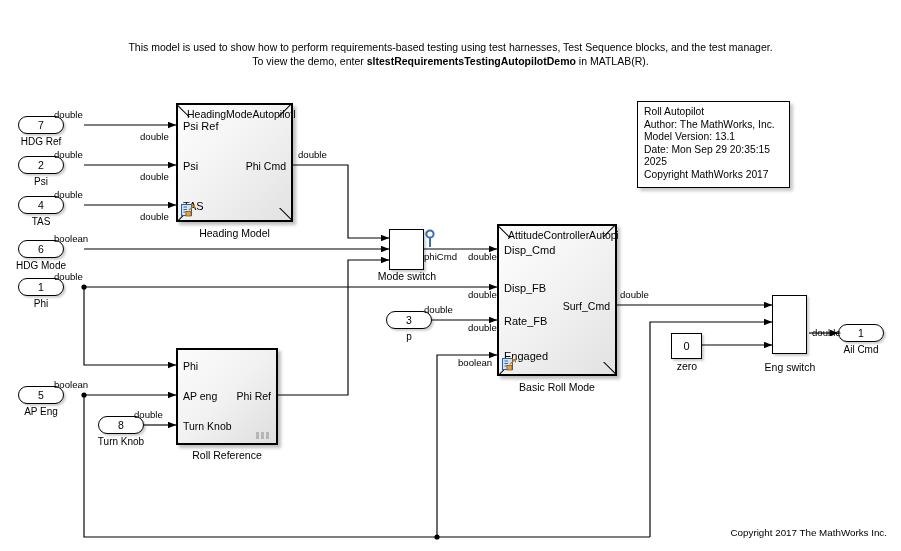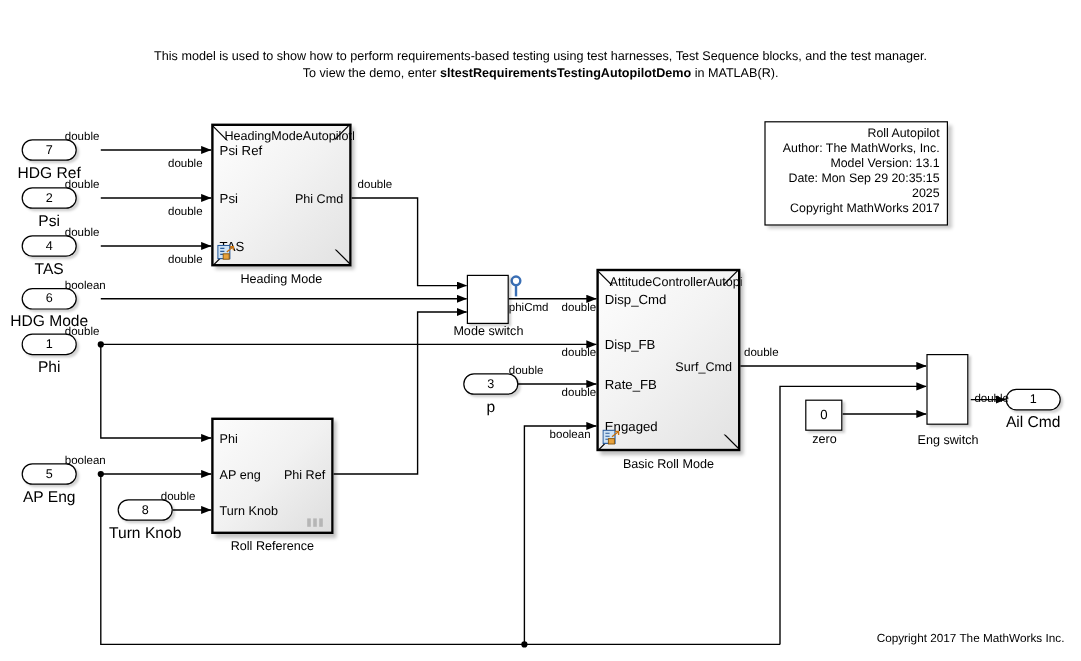--- a/index.html
+++ b/index.html
@@ -11,21 +11,21 @@
   .title{position:absolute;width:901px;top:10px;text-align:center;
          font-size:14.5px;font-weight:bold;letter-spacing:.1px;}
   .subline{position:absolute;width:901px;text-align:center;font-size:10.5px;}
   .subline b{font-weight:bold;}
 
   
   .inport{position:absolute;width:46px;height:18px;border:1.3px solid #000;
           border-radius:9px;background:#fff;box-sizing:border-box;
           display:flex;align-items:center;justify-content:center;
           font-size:10.5px;box-shadow:2px 2px 2px rgba(0,0,0,.18);}
-  .portlbl{position:absolute;font-size:13px;text-align:center;white-space:nowrap;}
+  .portlbl{position:absolute;font-size:10px;text-align:center;white-space:nowrap;}
 
   
   .outport{position:absolute;width:46px;height:18px;border:1.3px solid #000;
            border-radius:9px;background:#fff;box-sizing:border-box;
            display:flex;align-items:center;justify-content:center;
            font-size:10.5px;box-shadow:2px 2px 2px rgba(0,0,0,.18);}
 
   
   .sig{position:absolute;font-size:9.6px;white-space:nowrap;color:#000;}
 
@@ -62,21 +62,21 @@
 
   
   .constblk{position:absolute;border:1.6px solid #000;background:#fff;
             box-sizing:border-box;display:flex;align-items:center;
             justify-content:center;font-size:11px;
             box-shadow:2px 2px 2px rgba(0,0,0,.2);}
 
   
   .infobox{position:absolute;border:1.2px solid #000;background:#fff;
            box-sizing:border-box;padding:4px 6px 5px 6px;font-size:10.3px;
-           line-height:12.6px;box-shadow:3px 3px 3px rgba(0,0,0,.22);text-align:right;}
+           line-height:12.6px;box-shadow:3px 3px 3px rgba(0,0,0,.22);}
 
   
   .fname{position:absolute;font-size:14px;font-weight:bold;text-align:right;white-space:nowrap;}
   .fcopy{position:absolute;font-size:9.8px;text-align:right;white-space:nowrap;}
 </style>
 </head>
 <body>
 
 <div class="canvas">
 
@@ -218,21 +218,21 @@
     <div class="ipname" style="top:55px;">Psi</div>
     <div class="ipname" style="top:95px;">TAS</div>
     <div class="opname" style="top:55px;">Phi Cmd</div>
     <svg class="mdlicon" style="left:3px;bottom:3px;" viewBox="0 0 15 13">
       <rect x="0.5" y="0.5" width="10" height="11" fill="#cfe3f5" stroke="#2b5c9b" stroke-width="1"></rect>
       <path d="M2.5,3 L6,3 M2.5,5.5 L6,5.5 M2.5,8 L5,8" stroke="#2b5c9b" stroke-width="0.9"></path>
       <path d="M8,6 L13.5,1.5 M10.5,1.5 L13.5,1.5 L13.5,4.5" stroke="#c8720f" stroke-width="1.1" fill="none"></path>
       <rect x="5" y="7.5" width="5" height="4.5" fill="#e8a23c" stroke="#8a5a12" stroke-width="0.8"></rect>
     </svg>
   </div>
-  <div class="blocklbl" style="left:176px;top:227px;width:117px;">Heading Mode</div>
+  <div class="blocklbl" style="left:176px;top:227px;width:117px;">Heading Model</div>
   <div class="sig" style="left:140px;top:131px;">double</div>
   <div class="sig" style="left:140px;top:171px;">double</div>
   <div class="sig" style="left:140px;top:211px;">double</div>
   <div class="sig" style="left:298px;top:149px;">double</div>
 
   <div class="subsys" style="left:176px;top:348px;width:102px;height:97px;">
     <div class="ipname" style="top:10px;">Phi</div>
     <div class="ipname" style="top:40px;">AP eng</div>
     <div class="ipname" style="top:70px;">Turn Knob</div>
     <div class="opname" style="top:40px;">Phi Ref</div>

